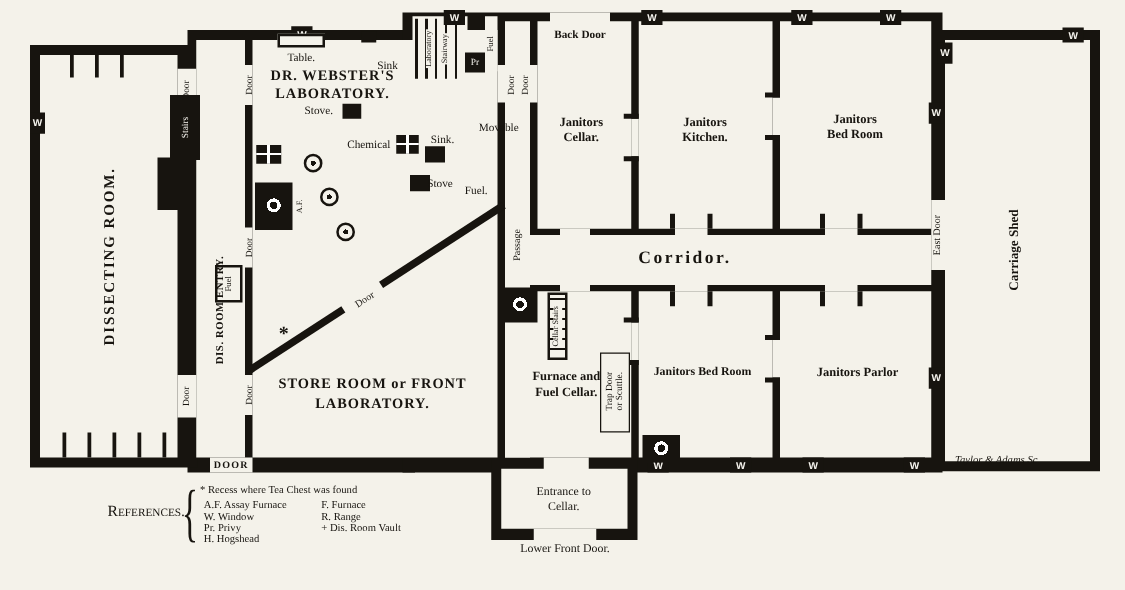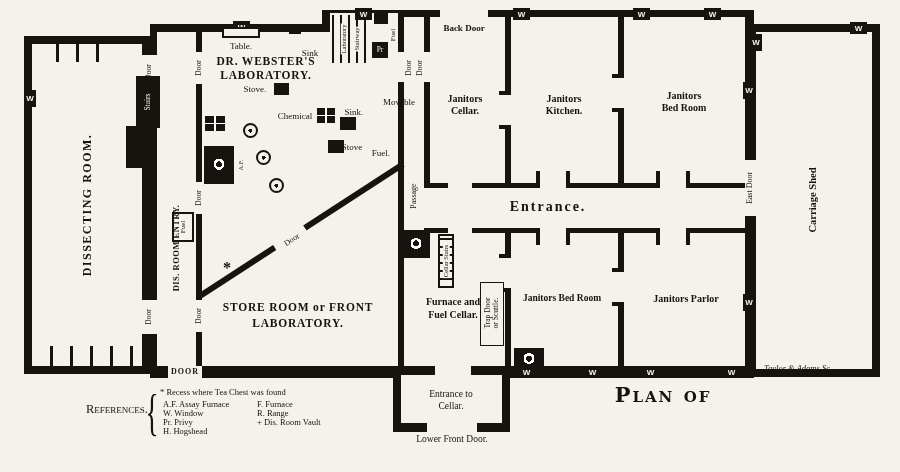--- a/index.html
+++ b/index.html
@@ -206,40 +206,39 @@
   <div class="lbl b" style="left:266px;top:62px;font-size:11.5px;letter-spacing:0.8px;">DR. WEBSTER'S</div>
   <div class="lbl b" style="left:266px;top:76px;font-size:11.5px;letter-spacing:0.8px;">LABORATORY.</div>
   <div class="lbl b" style="left:298px;top:308px;font-size:11.5px;letter-spacing:0.8px;">STORE ROOM or FRONT</div>
   <div class="lbl b" style="left:298px;top:324px;font-size:11.5px;letter-spacing:0.8px;">LABORATORY.</div>
   <div class="lbl b" style="left:465px;top:99px;font-size:10px;">Janitors</div>
   <div class="lbl b" style="left:465px;top:111px;font-size:10px;">Cellar.</div>
   <div class="lbl b" style="left:564px;top:99px;font-size:10px;">Janitors</div>
   <div class="lbl b" style="left:564px;top:111px;font-size:10px;">Kitchen.</div>
   <div class="lbl b" style="left:684px;top:96px;font-size:10px;">Janitors</div>
   <div class="lbl b" style="left:684px;top:108px;font-size:10px;">Bed Room</div>
-  <div class="lbl b" style="left:548px;top:207px;font-size:14px;letter-spacing:2px;">Entrance.</div>
+  <div class="lbl b" style="left:548px;top:207px;font-size:14px;letter-spacing:2px;">Corridor.</div>
   <div class="lbl v" style="left:414px;top:196px;font-size:8px;background:var(--paper);padding:0 1px;">Passage</div>
   <div class="lbl b" style="left:453px;top:302px;font-size:10px;">Furnace and</div>
   <div class="lbl b" style="left:453px;top:315px;font-size:10px;">Fuel Cellar.</div>
   <div class="lbl b" style="left:562px;top:299px;font-size:9.5px;">Janitors Bed Room</div>
   <div class="lbl b" style="left:686px;top:299px;font-size:10px;">Janitors Parlor</div>
   <div class="lbl v b" style="left:813px;top:200px;font-size:10.5px;">Carriage Shed</div>
   <div class="lbl" style="left:451px;top:395px;font-size:9.5px;">Entrance to</div>
   <div class="lbl" style="left:451px;top:407px;font-size:9.5px;">Cellar.</div>
 
   <div class="lbl" style="left:241px;top:46px;font-size:9px;text-align:right;">Table.</div>
   <div class="lbl" style="left:310px;top:29px;font-size:9px;margin-top:24px;">Sink</div>
   <div class="lbl" style="left:255px;top:89px;font-size:9px;">Stove.</div>
   <div class="lbl" style="left:295px;top:116px;font-size:9px;">Chemical</div>
   <div class="lbl" style="left:354px;top:102px;font-size:9px;margin-left:45px;">Movable</div>
   <div class="lbl" style="left:354px;top:112px;font-size:9px;">Sink.</div>
   <div class="lbl" style="left:352px;top:147px;font-size:9px;">Stove</div>
   <div class="lbl" style="left:381px;top:153px;font-size:9px;">Fuel.</div>
 
-  <div class="lbl b sc" style="left:663px;top:394px;font-size:21px;letter-spacing:2px;font-family:'DejaVu Serif',serif;">Plan of</div>
   <div class="lbl" style="left:797px;top:368px;font-size:8.5px;font-style:italic;">Taylor &amp; Adams Sc</div>
 
   <div class="lbl sc" style="left:117px;top:409px;font-size:12.5px;">References.</div>
   <div class="lbl" style="left:152px;top:412px;font-size:34px;transform:translate(-50%,-50%) scale(0.8,1.5);">{</div>
   <div class="lbl lft" style="left:160px;top:392px;font-size:8.5px;">* Recess where Tea Chest was found</div>
   <div class="lbl lft" style="left:163px;top:404px;font-size:8.5px;">A.F. Assay Furnace</div>
   <div class="lbl lft" style="left:163px;top:413px;font-size:8.5px;">W. Window</div>
   <div class="lbl lft" style="left:163px;top:422px;font-size:8.5px;">Pr. Privy</div>
   <div class="lbl lft" style="left:163px;top:431px;font-size:8.5px;">H. Hogshead</div>
   <div class="lbl lft" style="left:257px;top:404px;font-size:8.5px;">F. Furnace</div>

